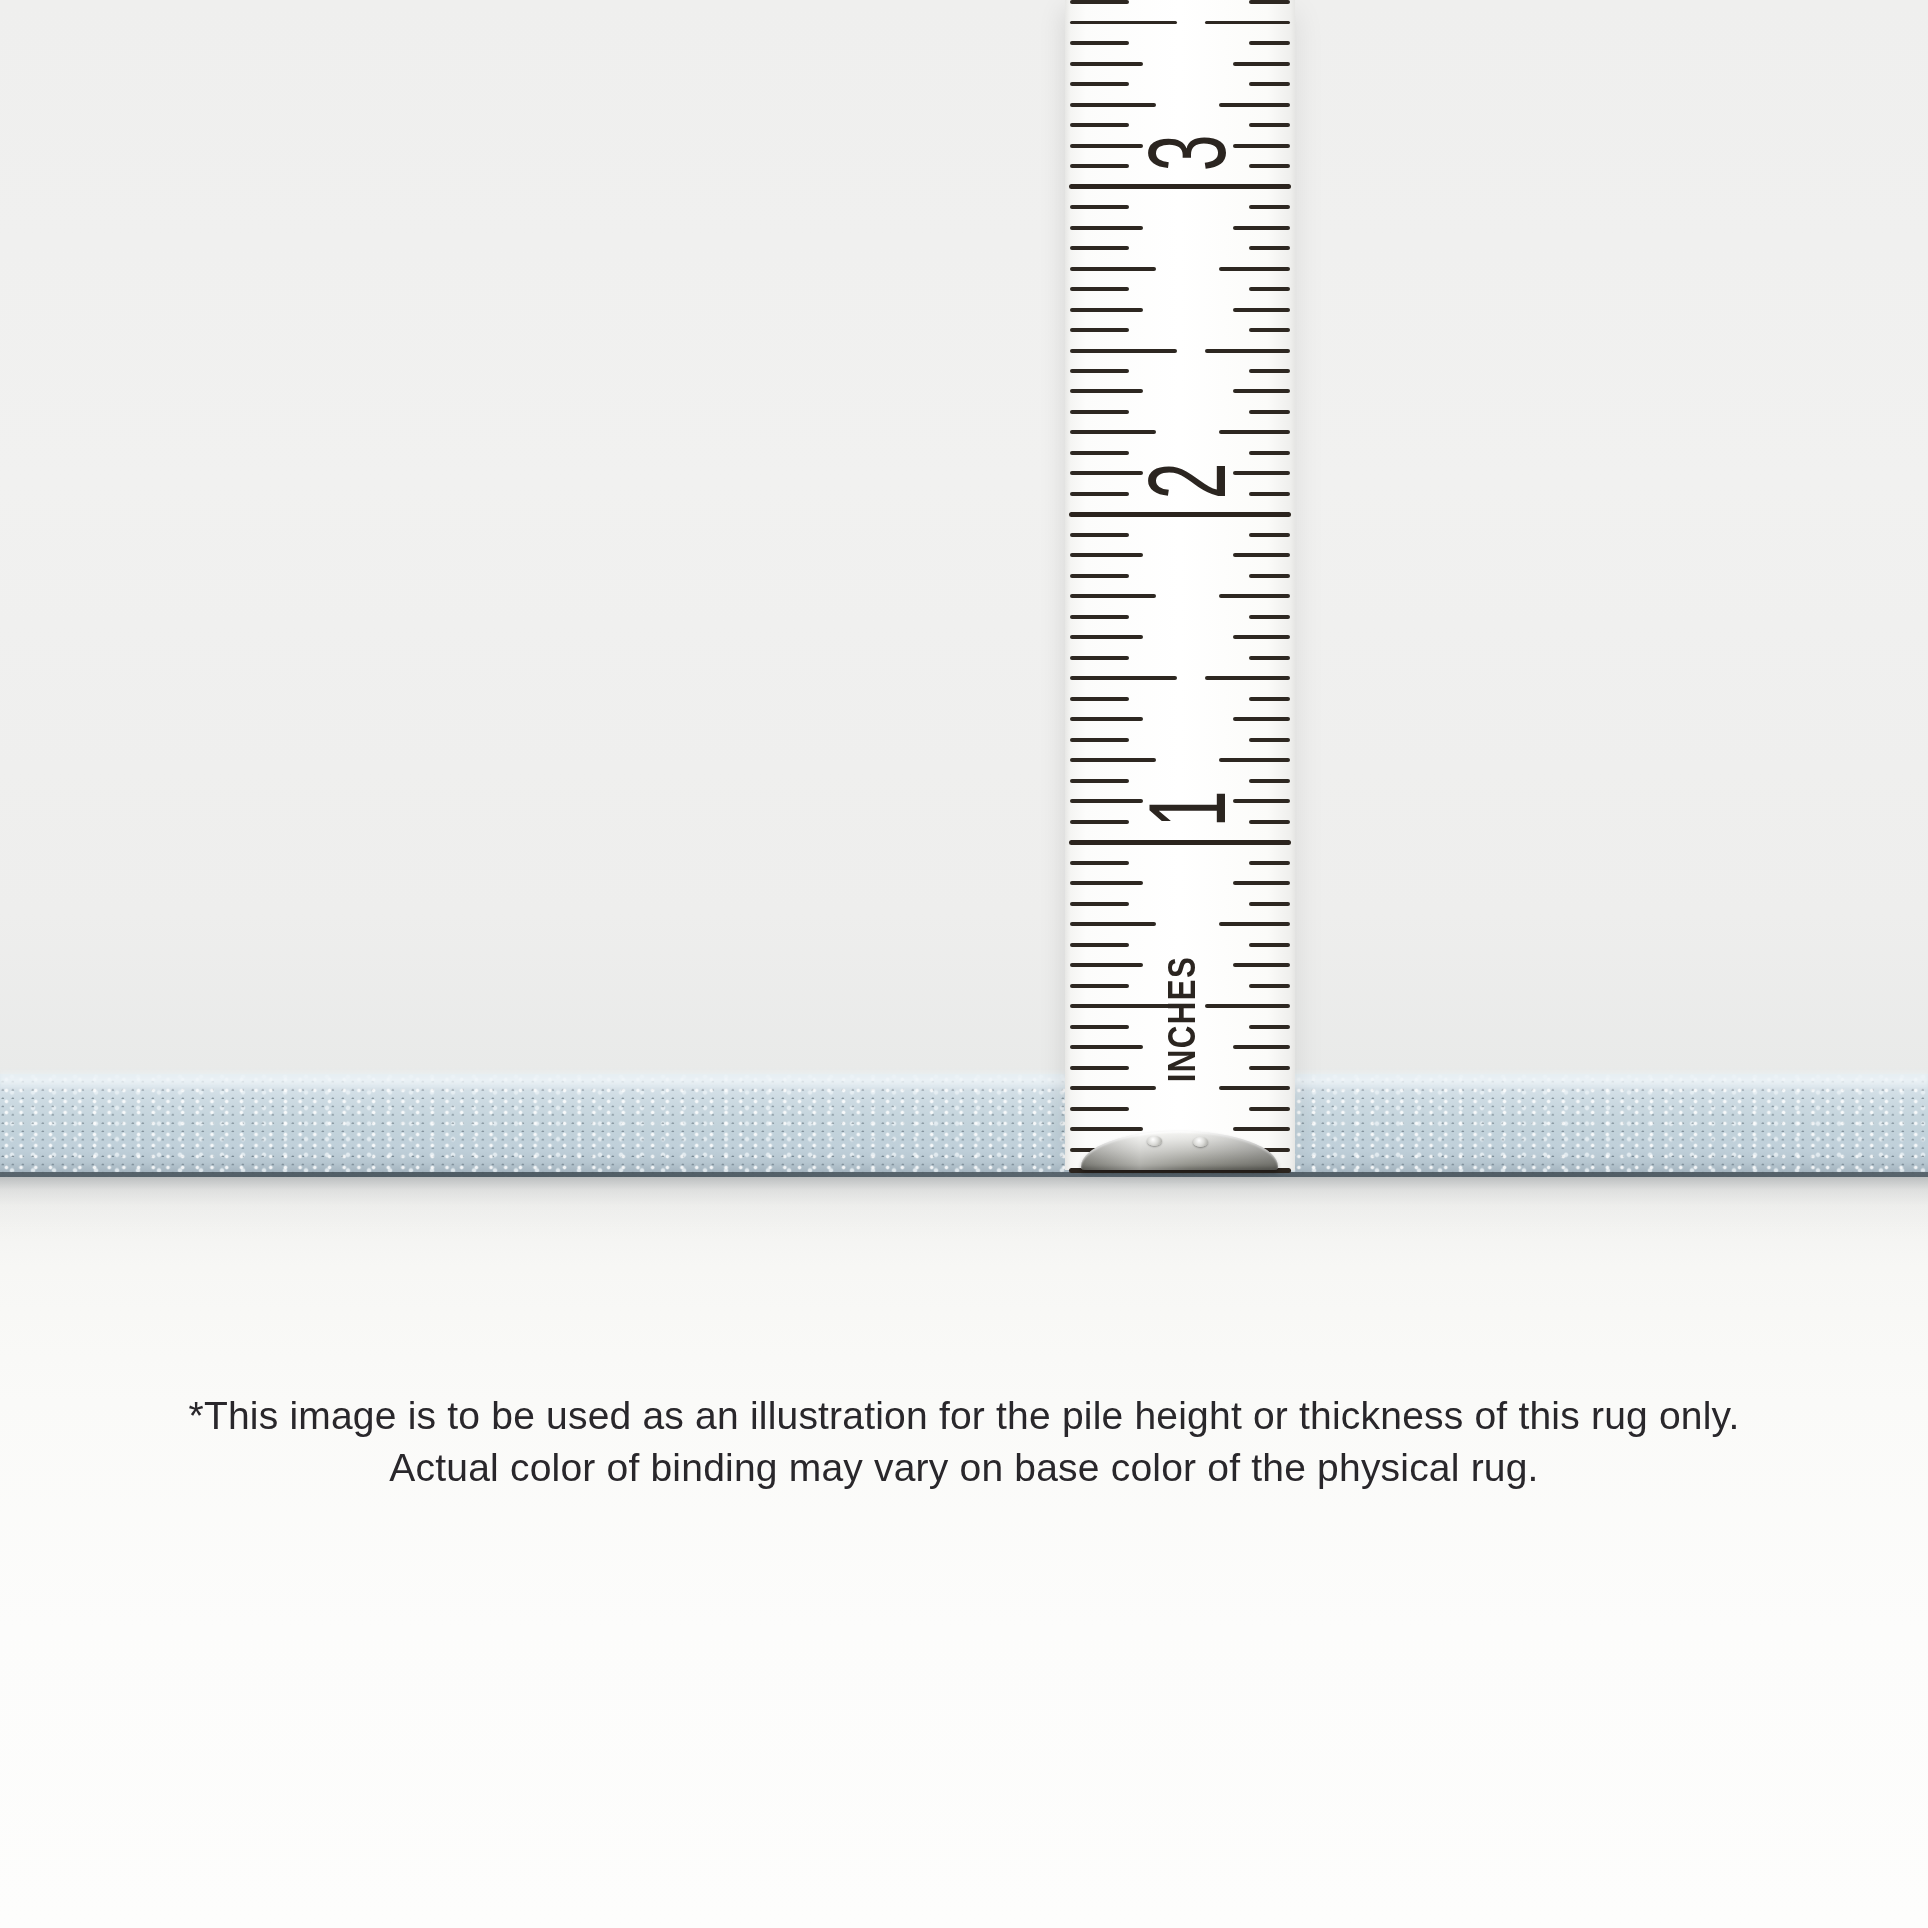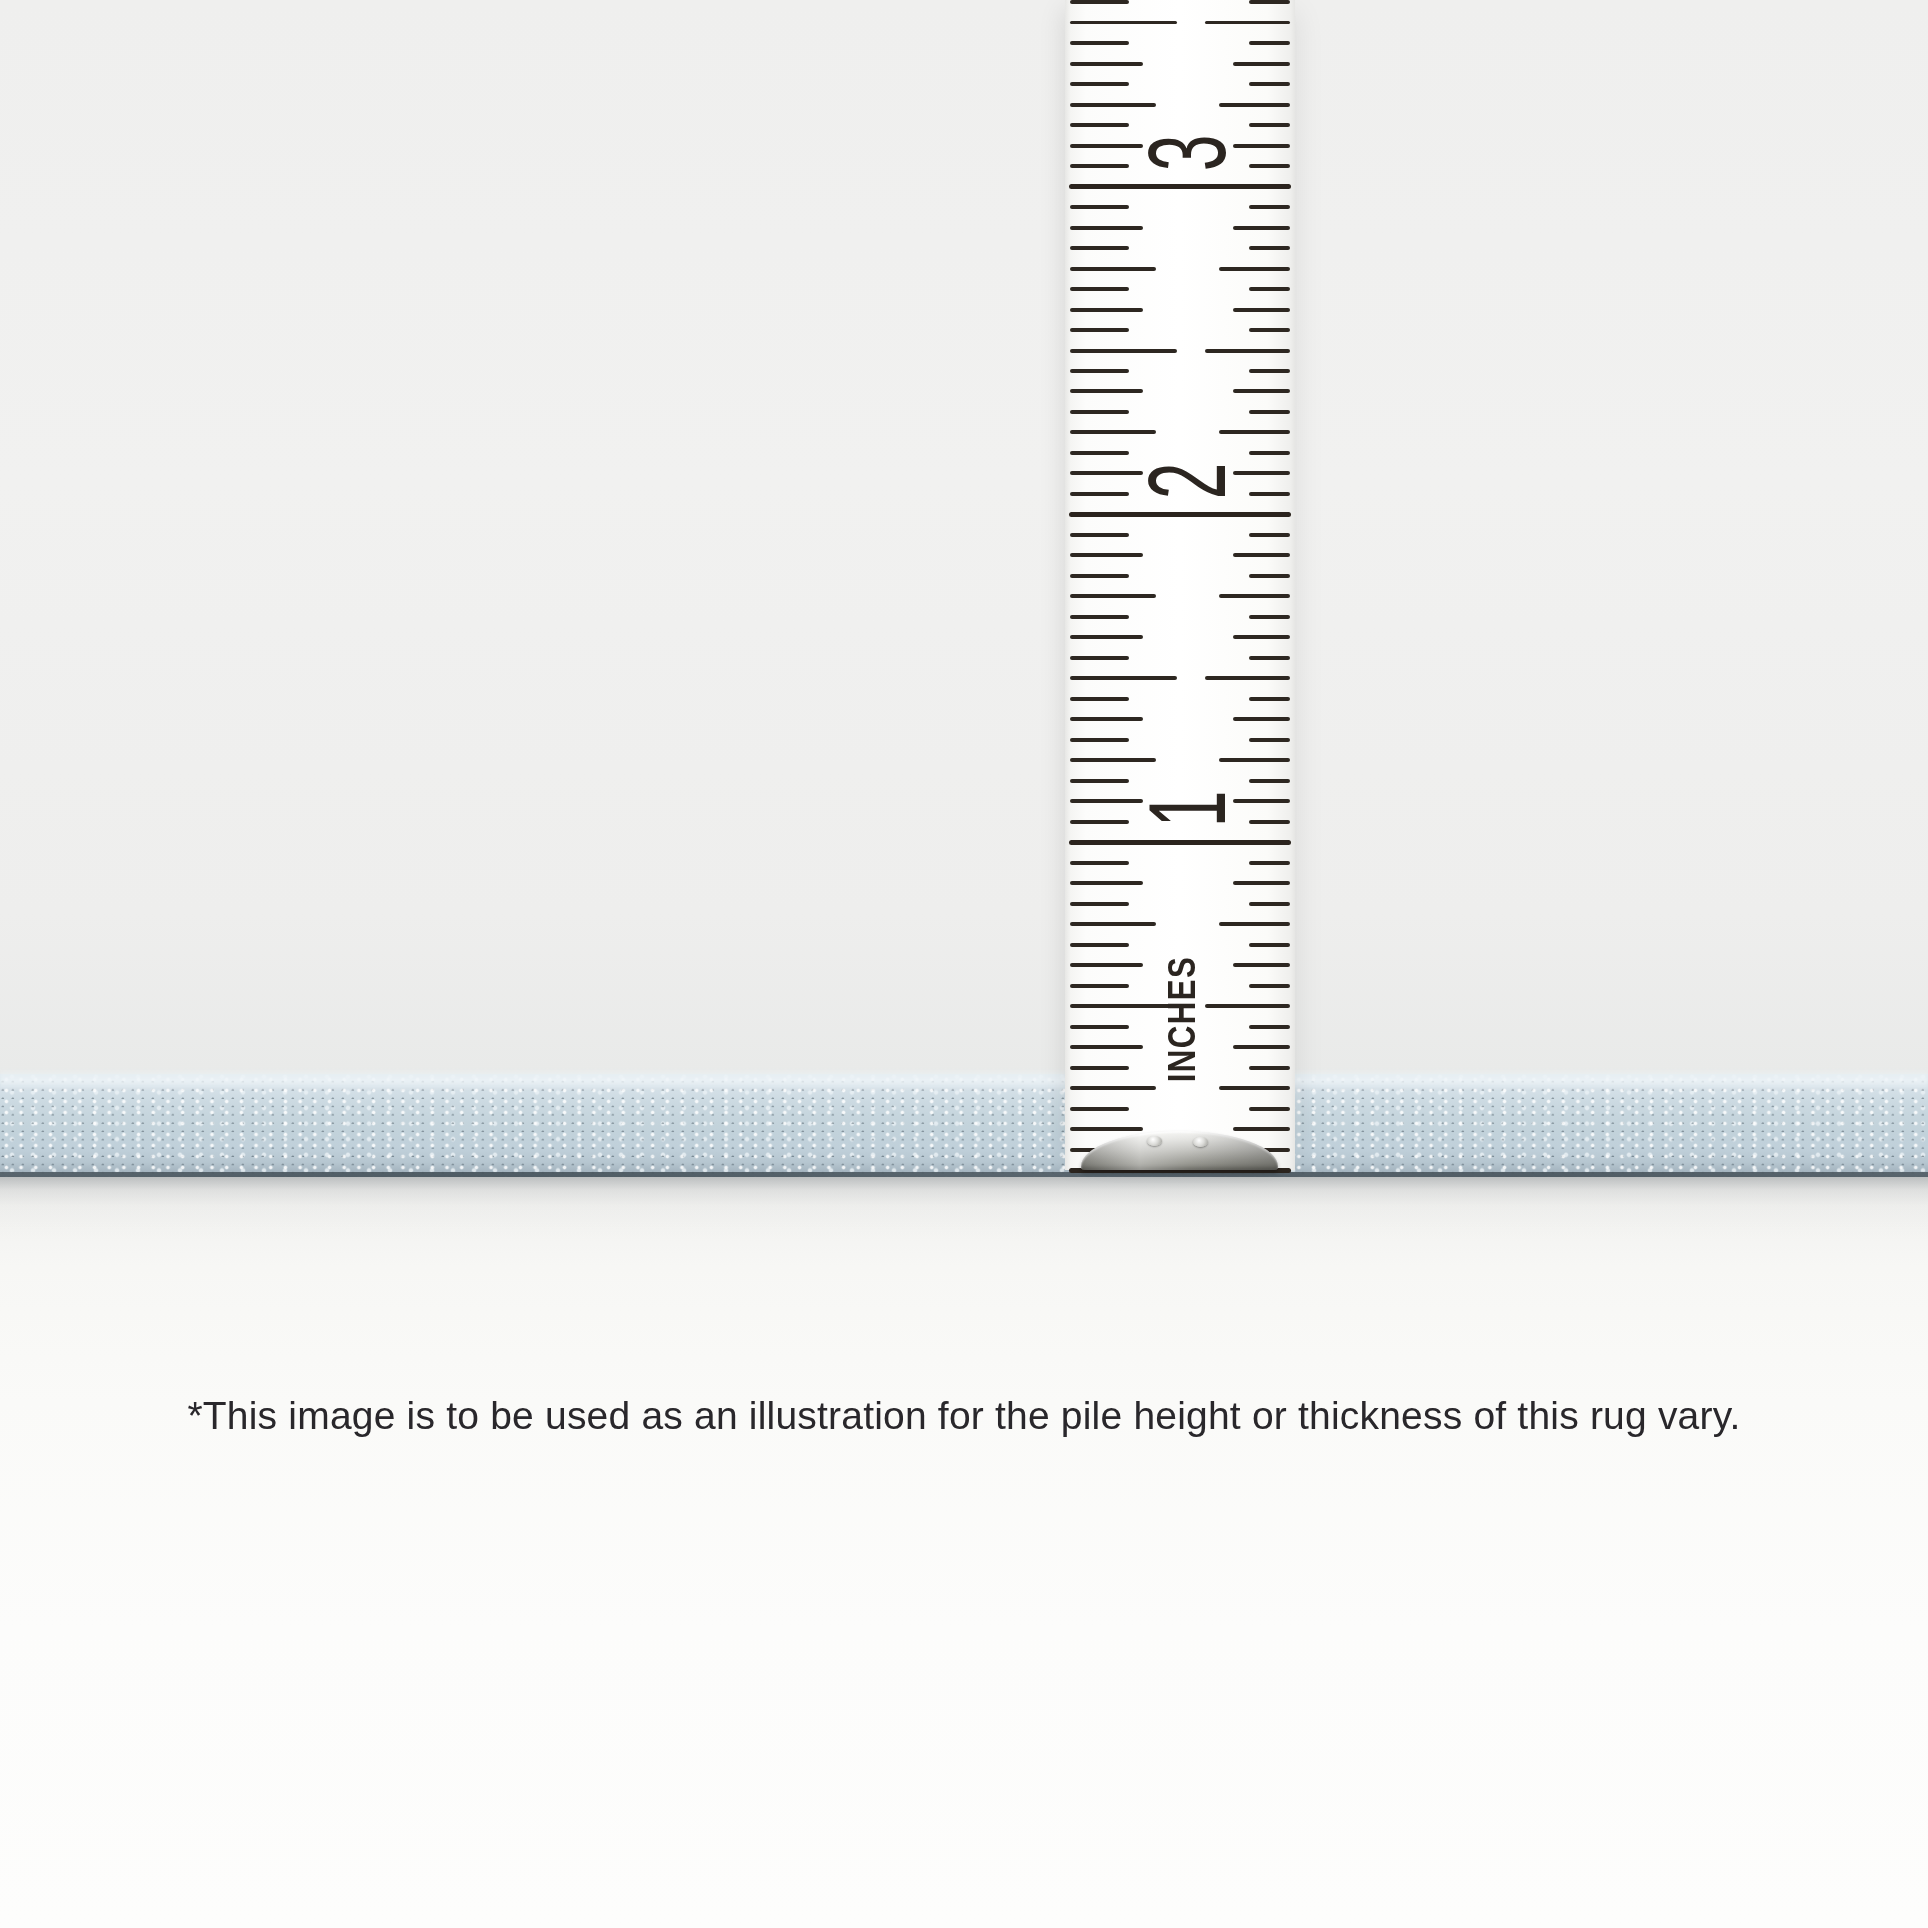--- a/index.html
+++ b/index.html
@@ -233,17 +233,18 @@
       </div>
     <div class="inches-label">INCHES</div>
     <div class="metal-end-clip">
       <div class="metal-sheen"></div>
       <span class="rivet r1"></span>
       <span class="rivet r2"></span>
     </div>
   </div>
 
   <div class="caption">
-    <div class="cap-line">*This image is to be used as an illustration for the pile height or thickness of this rug vary.</div>
+    <div class="cap-line">*This image is to be used as an illustration for the pile height or thickness of this rug only.</div>
+    <div class="cap-line">Actual color of binding may vary on base color of the physical rug.</div>
   </div>
 
 </div>
 
 
 </body></html>

